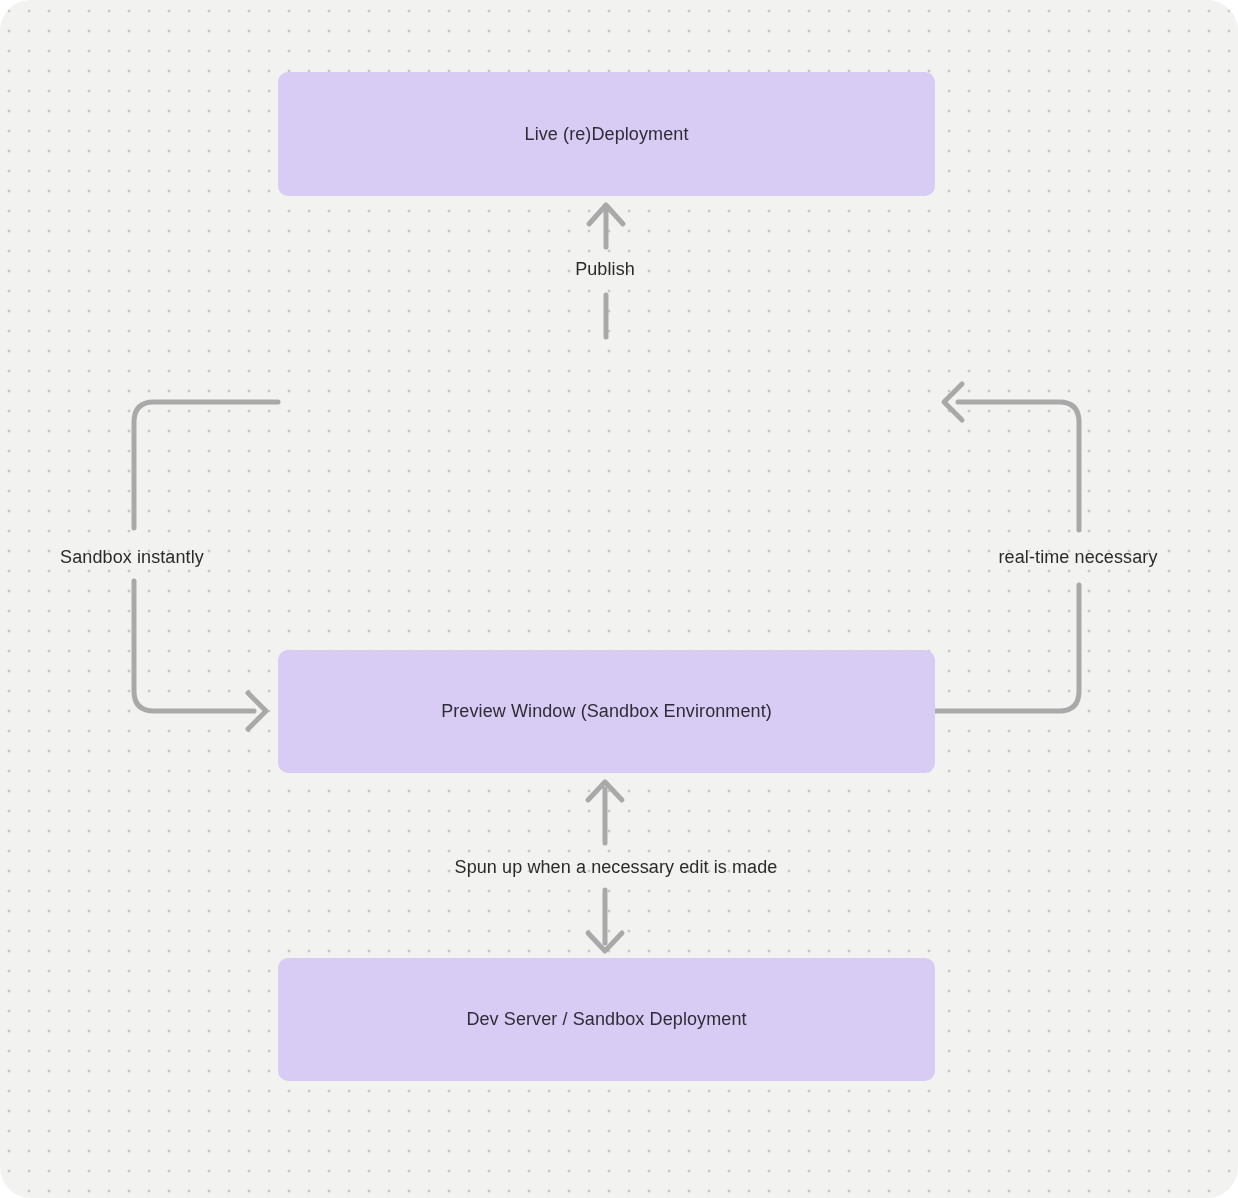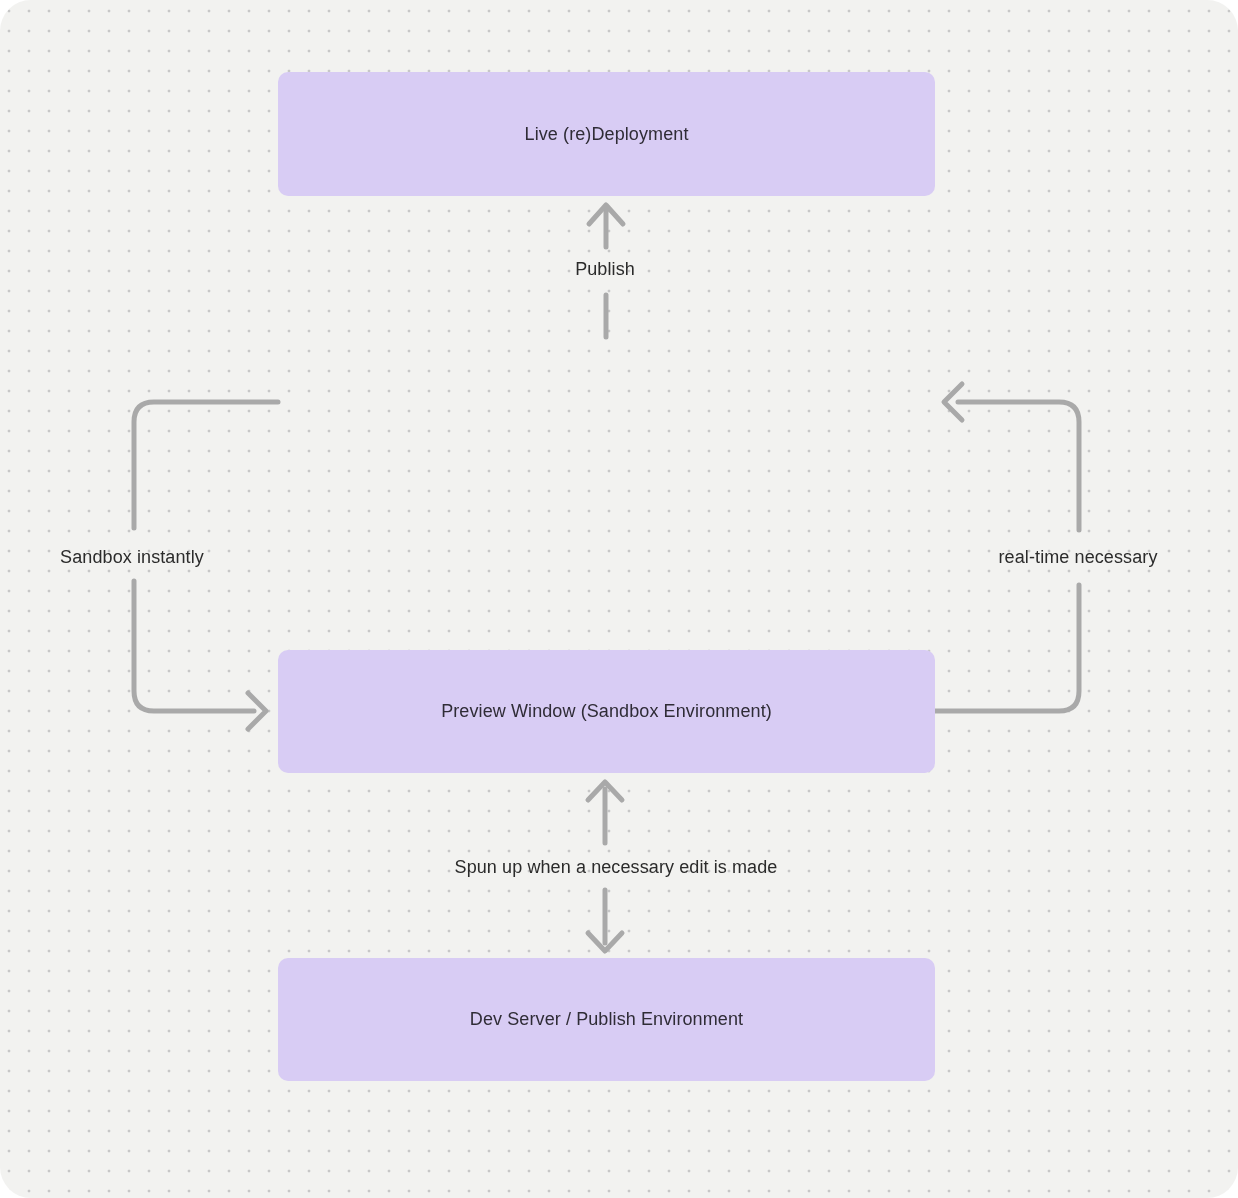--- a/index.html
+++ b/index.html
@@ -108,21 +108,21 @@
   <div class="node node-live">
     <span>Live (re)Deployment</span>
   </div>
 
 
   <div class="node node-preview">
     <span>Preview Window (Sandbox Environment)</span>
   </div>
 
   <div class="node node-devserver">
-    <span>Dev Server / Publish Environment</span>
+    <span>Dev Server / Sandbox Deployment</span>
   </div>
 
   <div class="edge-label label-publish">Publish</div>
 
   <div class="edge-label label-updates">Sandbox instantly</div>
 
   <div class="edge-label label-feedback">real-time necessary</div>
 
   <div class="edge-label label-spunup">Spun up when a necessary edit is made</div>
 

